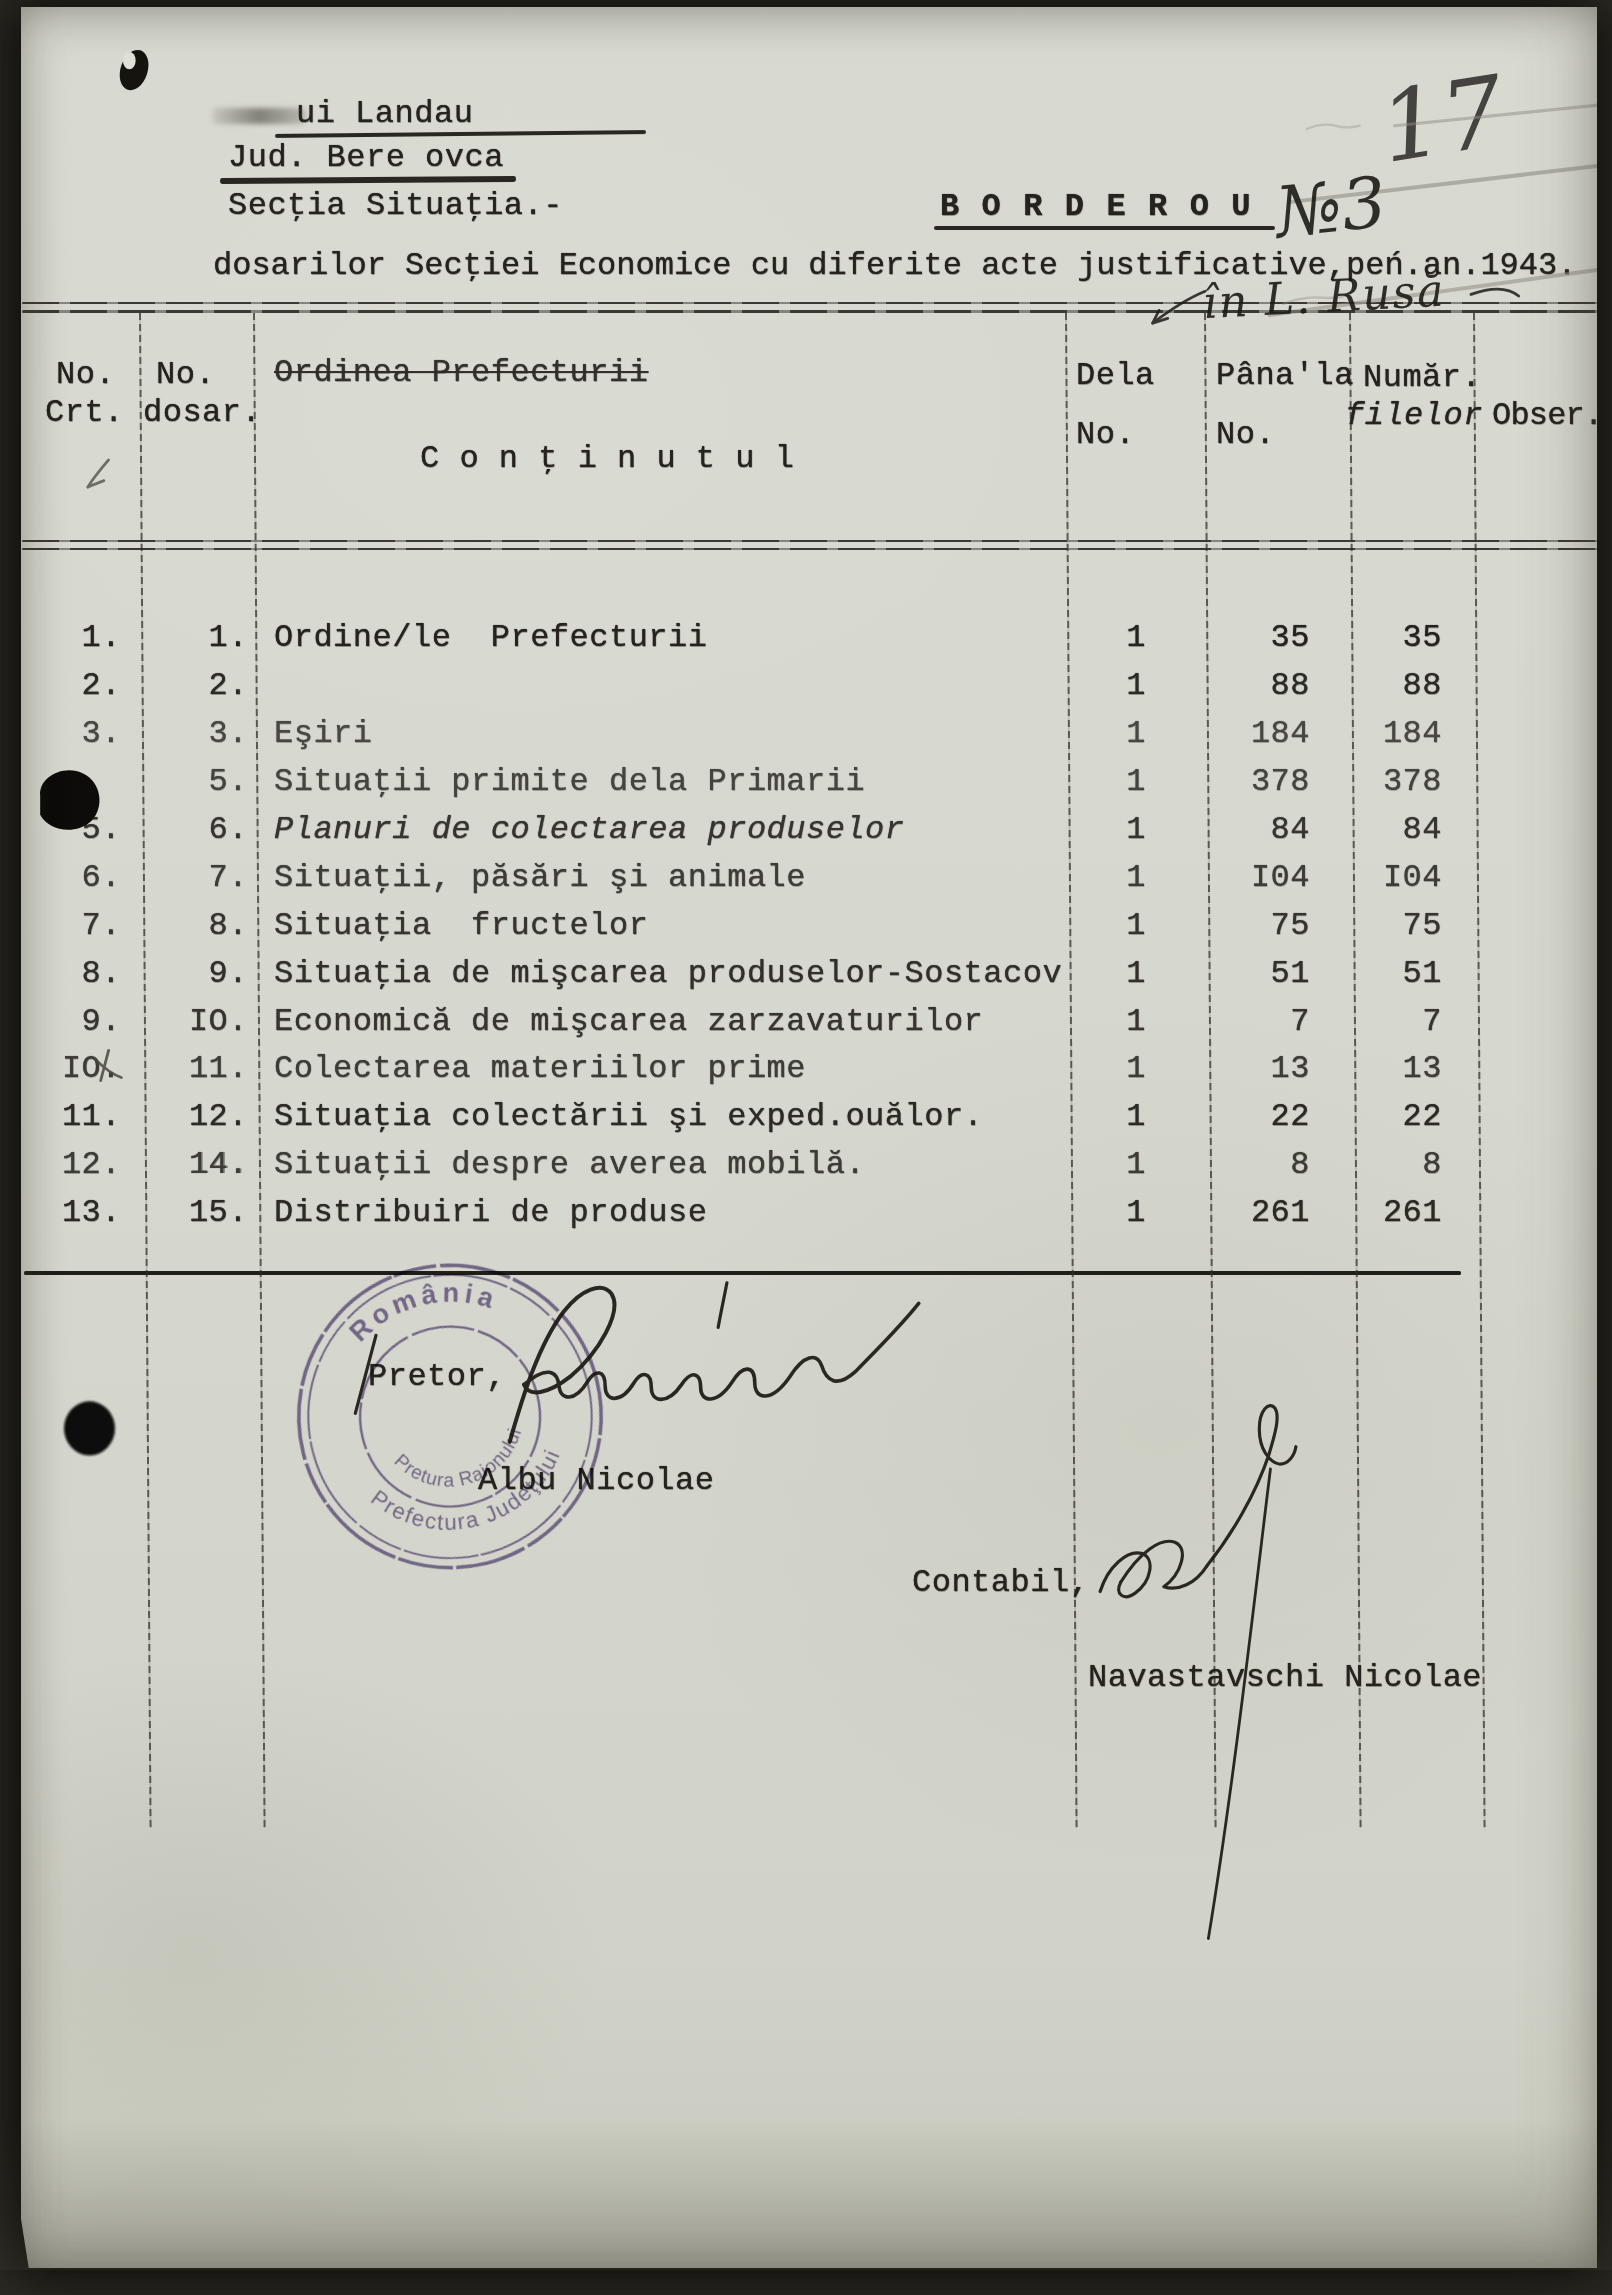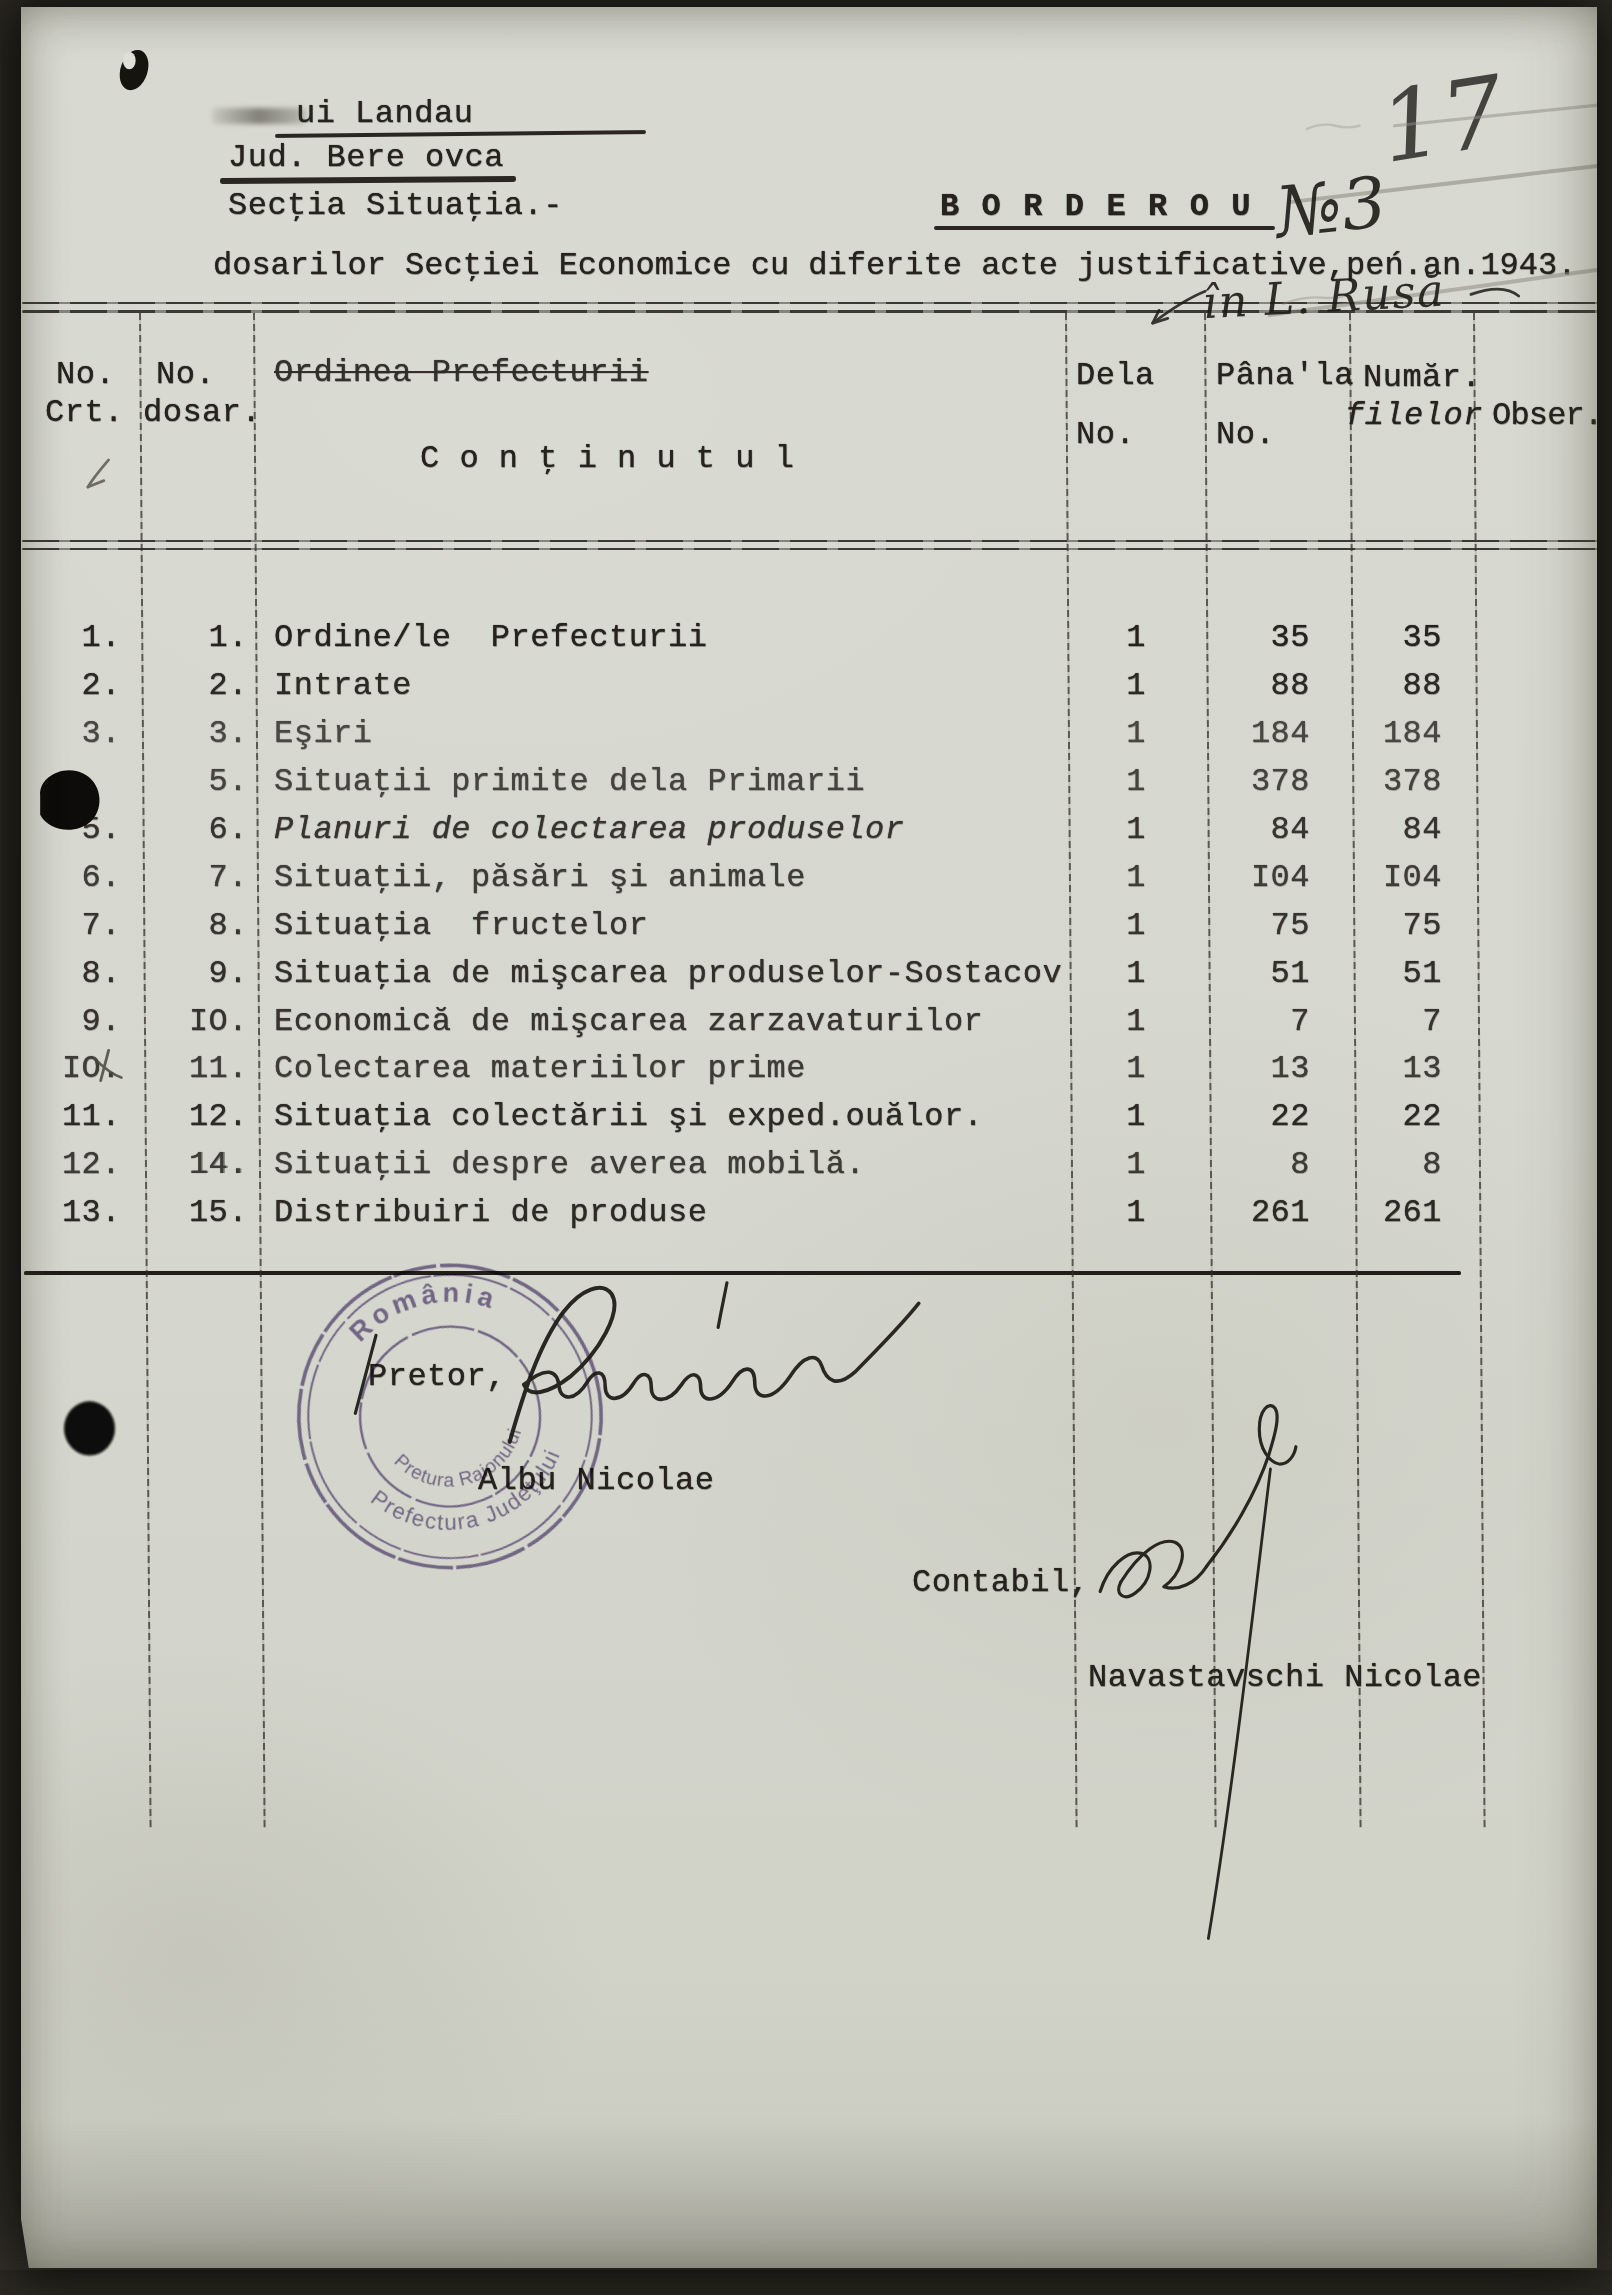--- a/index.html
+++ b/index.html
@@ -82,21 +82,20 @@
         <span style="left: 156px; width: 92px; text-align: right;">1.</span>
         <span style="left: 274px; width: 788px; text-align: left;">Ordine/le  Prefecturii</span>
         <span style="left: 1090px; width: 56px; text-align: right;">1</span>
         <span style="left: 1216px; width: 94px; text-align: right;">35</span>
         <span style="left: 1353px; width: 89px; text-align: right;">35</span>
         <span style="left: 1480px; width: 103px; text-align: left;"></span>
       </div>
       <div class="trow" style="top: 667px; opacity: 0.96;">
         <span style="left: 29px; width: 92px; text-align: right;">2.</span>
         <span style="left: 156px; width: 92px; text-align: right;">2.</span>
-        <span style="left: 274px; width: 788px; text-align: left;">Intrate</span>
         <span style="left: 1090px; width: 56px; text-align: right;">1</span>
         <span style="left: 1216px; width: 94px; text-align: right;">88</span>
         <span style="left: 1353px; width: 89px; text-align: right;">88</span>
         <span style="left: 1480px; width: 103px; text-align: left;"></span>
       </div>
       <div class="trow" style="top: 715px; opacity: 0.8;">
         <span style="left: 29px; width: 92px; text-align: right;">3.</span>
         <span style="left: 156px; width: 92px; text-align: right;">3.</span>
         <span style="left: 274px; width: 788px; text-align: left;">Eşiri</span>
         <span style="left: 1090px; width: 56px; text-align: right;">1</span>

